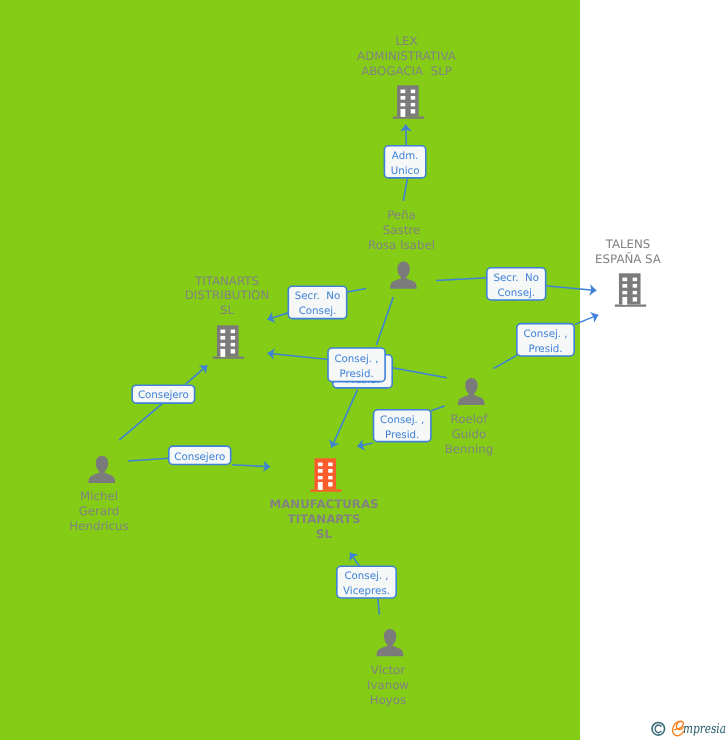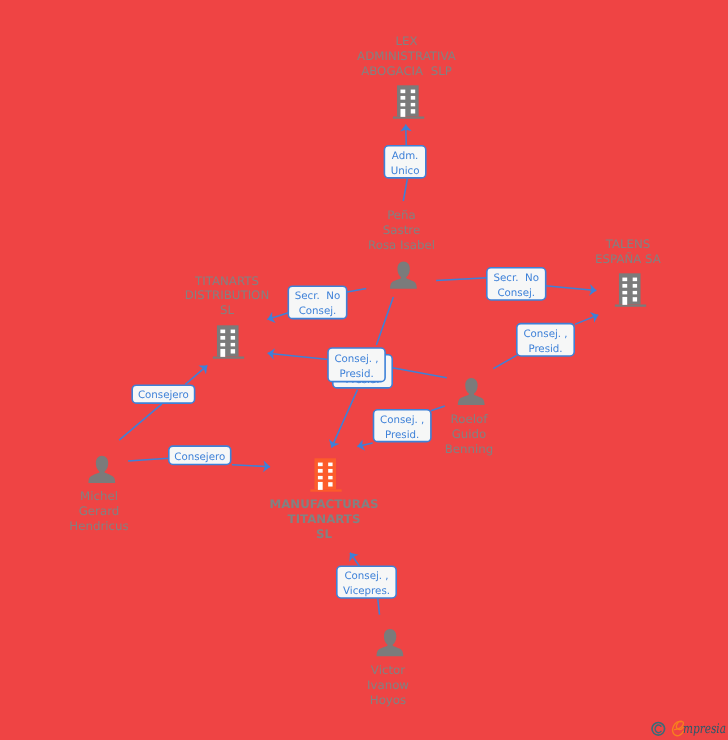--- a/index.html
+++ b/index.html
@@ -1,20 +1,20 @@
 <!DOCTYPE html>
 <html><head>
 <meta charset="utf-8">
 <title>Empresia relationship graph</title>
 <style>
   html,body{margin:0;padding:0;background:#ffffff;}
   body{width:728px;height:740px;overflow:hidden;font-family:"DejaVu Sans",sans-serif;
        -webkit-font-smoothing:antialiased;text-rendering:geometricPrecision;}
   svg text{-webkit-font-smoothing:antialiased;}
-  #stage{position:relative;width:728px;height:740px;background:#ef4444;}
+  #stage{position:relative;width:580px;height:740px;background:#84cc16;}
   svg#graph{position:absolute;left:0;top:0;width:728px;height:740px;transform:translateZ(0);}
   .edge{fill:none;stroke:#3e81d8;stroke-width:1.55;stroke-linecap:butt;}
   .arrowhead{fill:#3e81d8;stroke:none;}
   .lbl-box{fill:#f6f7f7;stroke:#3e81d8;stroke-width:1.6;}
   .lbl-text{fill:#3e81d8;font-family:"DejaVu Sans",sans-serif;font-size:10.25px;text-anchor:middle;}
   .node-name{fill:#828282;font-family:"DejaVu Sans",sans-serif;font-size:11.8px;text-anchor:middle;}
   .node-name.bold{font-weight:bold;}
   .ico-company{fill:#7b7b7b;}
   .ico-company.focus{fill:#fc5c2b;}
   .ico-person{fill:#7b7b7b;}

